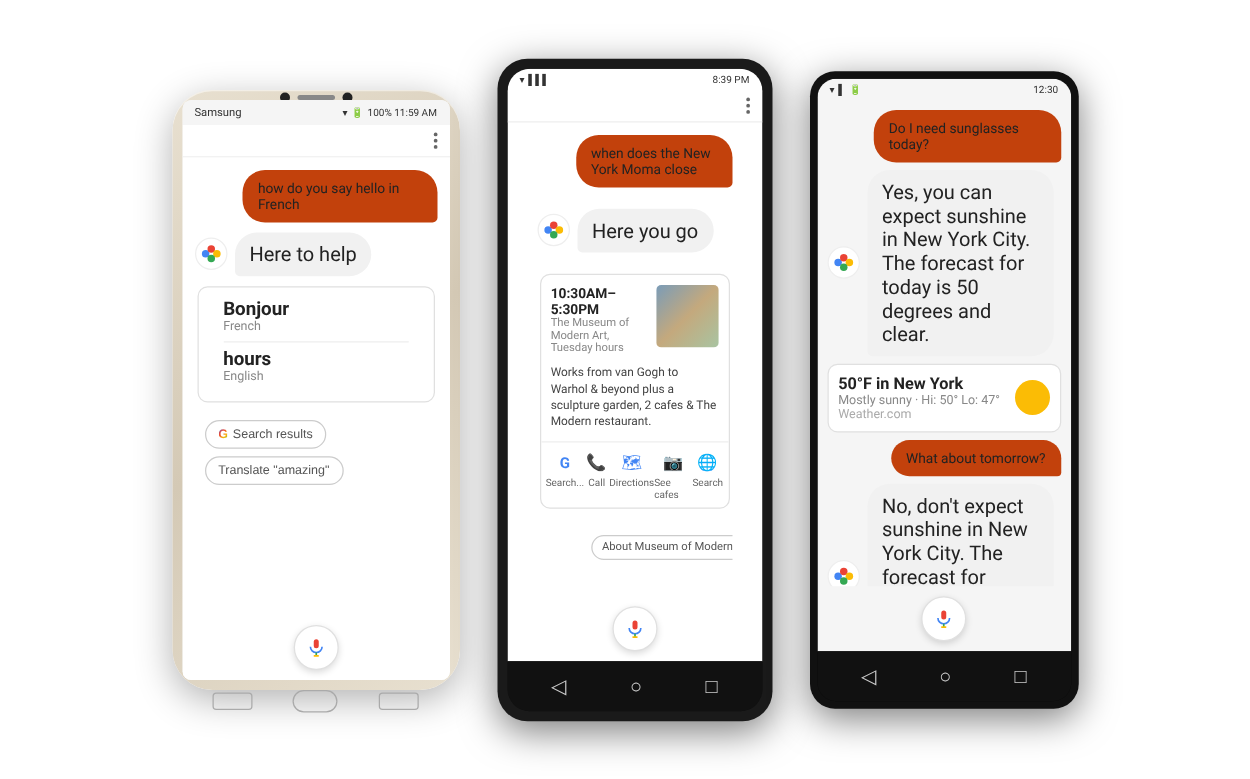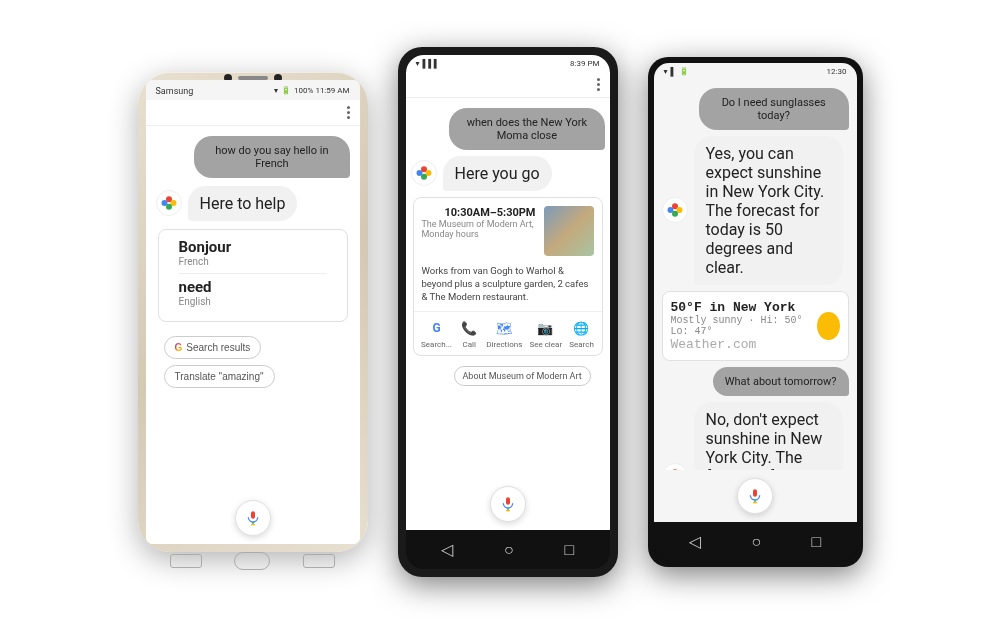--- a/index.html
+++ b/index.html
@@ -102,27 +102,26 @@
     .chat-area {
       flex: 1;
       padding: 10px;
       overflow: hidden;
       display: flex;
       flex-direction: column;
       gap: 8px;
     }
     .bubble-user {
       align-self: flex-end;
-      background: #a3a3a3;
+      background: #c2410c;
       border-radius: 18px 18px 4px 18px;
       padding: 8px 12px;
       font-size: 11px;
       color: #222;
       max-width: 80%;
-      text-align: center;
     }
     .assistant-row {
       display: flex;
       align-items: center;
       gap: 6px;
     }
     .google-dot-icon {
       width: 26px;
       height: 26px;
       border-radius: 50%;
@@ -270,25 +269,25 @@
     }
     .nexus-screen {
       flex: 1;
       background: white;
       overflow: hidden;
       display: flex;
       flex-direction: column;
     }
     .nexus-chat {
       flex: 1;
-      padding: 10px 5px;
-      overflow: hidden;
-      display: flex;
-      flex-direction: column;
-      gap: 6px;
+      padding: 10px 24px;
+      overflow: hidden;
+      display: flex;
+      flex-direction: column;
+      gap: 17px;
     }
 
     
     .museum-card {
       background: white;
       border: 1px solid #e0e0e0;
       border-radius: 8px;
       overflow: hidden;
       margin: 0 2px;
     }
@@ -297,21 +296,20 @@
       padding: 8px;
       gap: 8px;
     }
     .museum-info {
       flex: 1;
     }
     .museum-hours {
       font-size: 11px;
       font-weight: bold;
       color: #222;
-      text-align: right;
     }
     .museum-name {
       font-size: 9px;
       color: #888;
     }
     .museum-img {
       width: 50px;
       height: 50px;
       background: linear-gradient(135deg, #8B9DC3, #c0a882);
       border-radius: 4px;
@@ -418,34 +416,33 @@
       overflow: hidden;
     }
     .weather-card {
       background: white;
       border: 1px solid #e0e0e0;
       border-radius: 8px;
       padding: 8px;
       display: flex;
       justify-content: space-between;
       align-items: center;
-      font-family: Liberation Mono, monospace;
     }
     .weather-info {}
     .weather-temp {
       font-size: 13px;
       font-weight: bold;
       color: #222;
     }
     .weather-desc {
       font-size: 10px;
       color: #888;
     }
     .weather-source {
-      font-size: 13px;
+      font-size: 10px;
       color: #aaa;
     }
     .sun-icon {
       width: 28px;
       height: 28px;
       background: #fbbc05;
       border-radius: 50%;
     }
     .pixel-bottom {
       background: #111;
@@ -510,21 +507,21 @@
               <circle cx="12" cy="17" r="4" fill="#34a853"></circle>
             </svg>
           </div>
           <div class="bubble-assistant">Here to help</div>
         </div>
 
         <div class="translation-card">
           <div class="translation-word">Bonjour</div>
           <div class="translation-lang">French</div>
           <div class="divider"></div>
-          <div class="translation-word">need</div>
+          <div class="translation-word">hours</div>
           <div class="translation-lang">English</div>
         </div>
 
         <div class="action-buttons">
           <button class="action-btn">
             <span class="g-letter">G</span>
             <span>Search results</span>
           </button>
           <button class="action-btn">
             <span>Translate "amazing"</span>
@@ -587,21 +584,21 @@
               <circle cx="12" cy="17" r="4" fill="#34a853"></circle>
             </svg>
           </div>
           <div class="bubble-assistant">Here you go</div>
         </div>
 
         <div class="museum-card">
           <div class="museum-card-top">
             <div class="museum-info">
               <div class="museum-hours">10:30AM–5:30PM</div>
-              <div class="museum-name">The Museum of Modern Art, Monday hours</div>
+              <div class="museum-name">The Museum of Modern Art, Tuesday hours</div>
             </div>
             <div class="museum-img">
 
               <div style="width:100%;height:100%;background:linear-gradient(135deg,#7a9cb8 0%,#c4a97d 50%,#a8c4a2 100%);"></div>
             </div>
           </div>
           <div class="museum-desc">Works from van Gogh to Warhol &amp; beyond plus a sculpture garden, 2 cafes &amp; The Modern restaurant.</div>
           <div class="museum-actions">
             <div class="museum-action-item">
               <div class="museum-action-icon" style="color:#4285f4;font-weight:bold;font-size:12px;">G</div>
@@ -610,21 +607,21 @@
             <div class="museum-action-item">
               <div class="museum-action-icon" style="color:#34a853;font-size:13px;">📞</div>
               <span>Call</span>
             </div>
             <div class="museum-action-item">
               <div class="museum-action-icon" style="color:#4285f4;font-size:13px;">🗺</div>
               <span>Directions</span>
             </div>
             <div class="museum-action-item">
               <div class="museum-action-icon" style="color:#ea4335;font-size:13px;">📷</div>
-              <span>See clear</span>
+              <span>See cafes</span>
             </div>
             <div class="museum-action-item">
               <div class="museum-action-icon" style="color:#4285f4;font-size:13px;">🌐</div>
               <span>Search</span>
             </div>
           </div>
         </div>
 
         <div class="museum-chip-area">
           <div class="museum-chip">About Museum of Modern Art</div>

